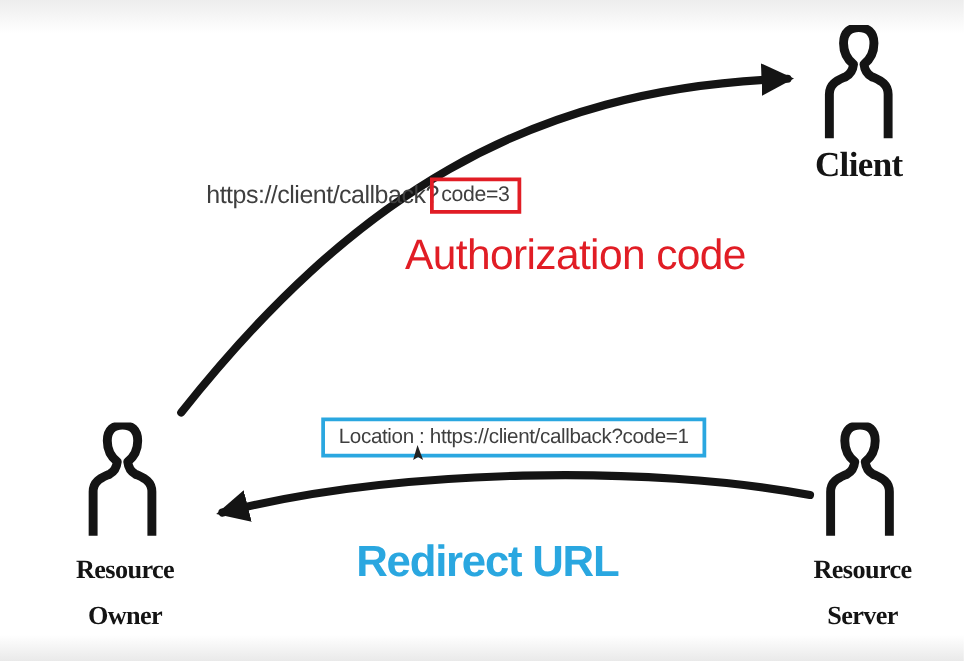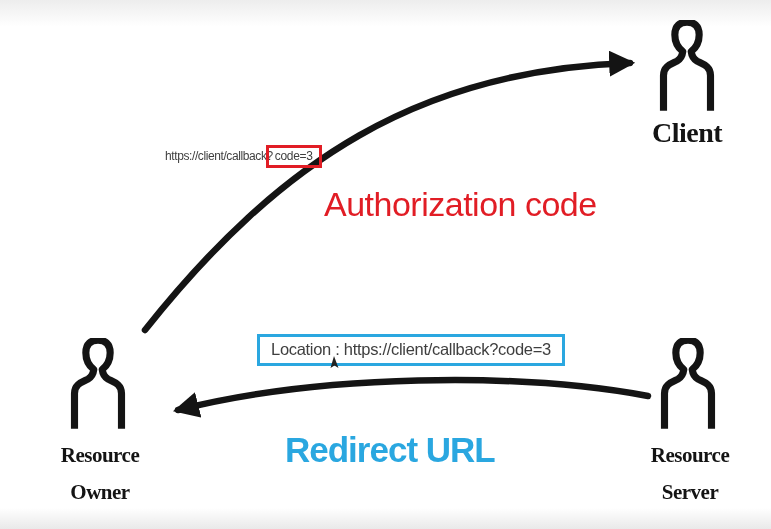--- a/index.html
+++ b/index.html
@@ -17,25 +17,25 @@
   }
   .label-client{left:612px;top:117px;width:150px;font-size:28px;}
   .label-two-line{font-size:21px;line-height:37px;}
   .label-ro{left:10px;top:437px;width:180px;}
   .label-rs{left:600px;top:437px;width:180px;}
   .url-row{
     position:absolute;left:165px;top:142px;height:28px;z-index:3;
     display:flex;align-items:center;
   }
   .url-text{
-    font-size:12px;color:var(--urltext);letter-spacing:-0.4px;white-space:pre;text-align:center;
+    font-size:20px;color:var(--urltext);letter-spacing:-0.4px;white-space:pre;text-align:center;
   }
   .code-box{
     margin-left:-7px;border:3px solid var(--red);
-    padding:1px 6px 2px 6px;font-size:12px;color:var(--urltext);
+    padding:1px 6px 2px 6px;font-size:17px;color:var(--urltext);
     letter-spacing:-0.3px;background:transparent;
   }
   .auth-code-label{
     left:324px;top:185px;z-index:3;
     font-size:34px;font-weight:normal;color:var(--red);letter-spacing:-0.5px;
   }
   .location-box{
     left:257px;top:334px;z-index:3;
     border:3px solid var(--blue);padding:3px 11px 4px 11px;
     font-size:16.5px;color:var(--urltext);letter-spacing:-0.3px;white-space:pre;
@@ -87,19 +87,19 @@
   <div>Server</div>
 </div>
 
 <div class="url-row">
   <span class="url-text">https://client/callback?</span>
   <span class="code-box">code=3</span>
 </div>
 
 <div class="abs auth-code-label">Authorization code</div>
 
-<div class="abs location-box">Location : https://client/callback?code=3</div>
+<div class="abs location-box">Location : https://client/callback?code=1</div>
 
 <svg class="abs cursor-icon" width="12" height="15" viewBox="0 0 12 15">
   <polygon points="5,0 9.5,12 5.5,9.5 1.5,12" fill="#222"></polygon>
 </svg>
 
 <div class="abs redirect-url-label">Redirect URL</div>
 
 </body></html>

